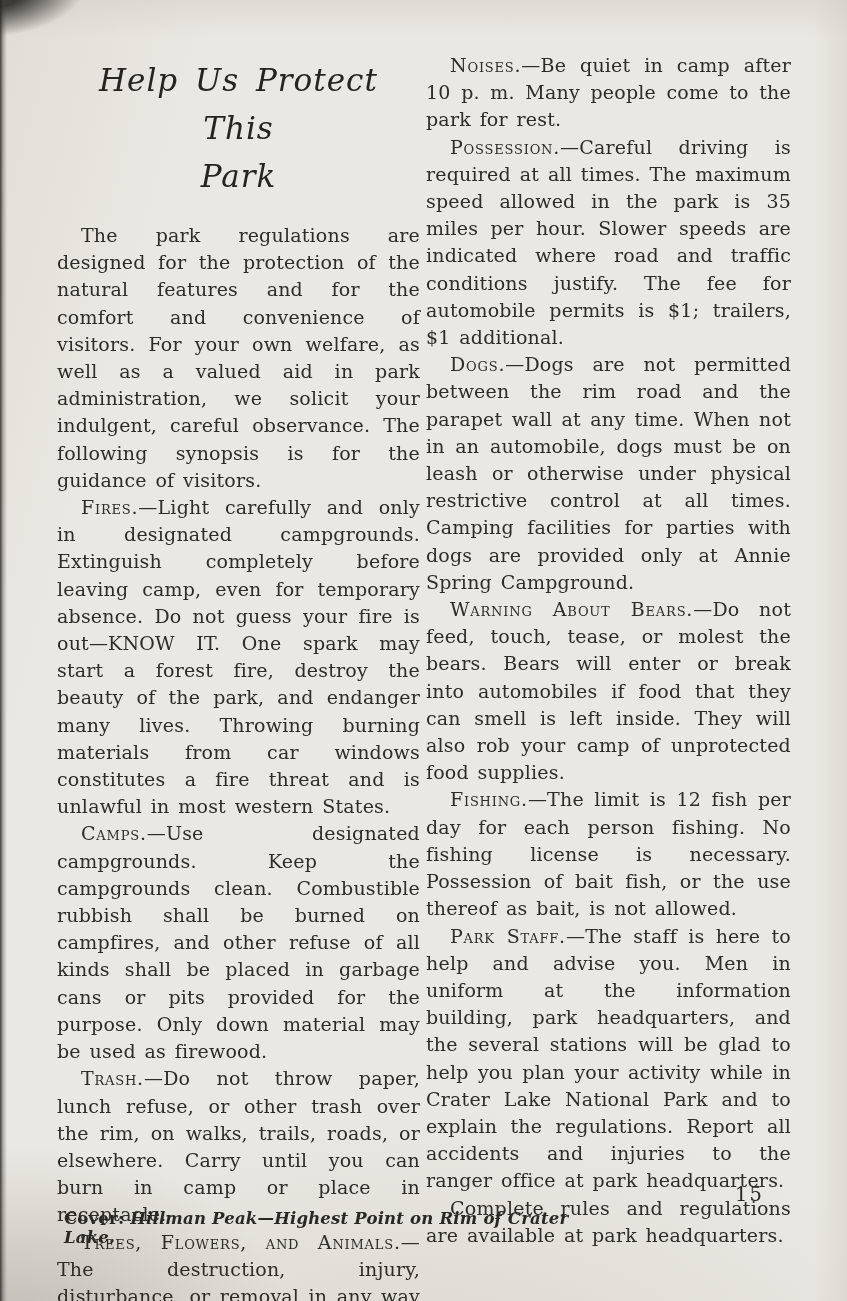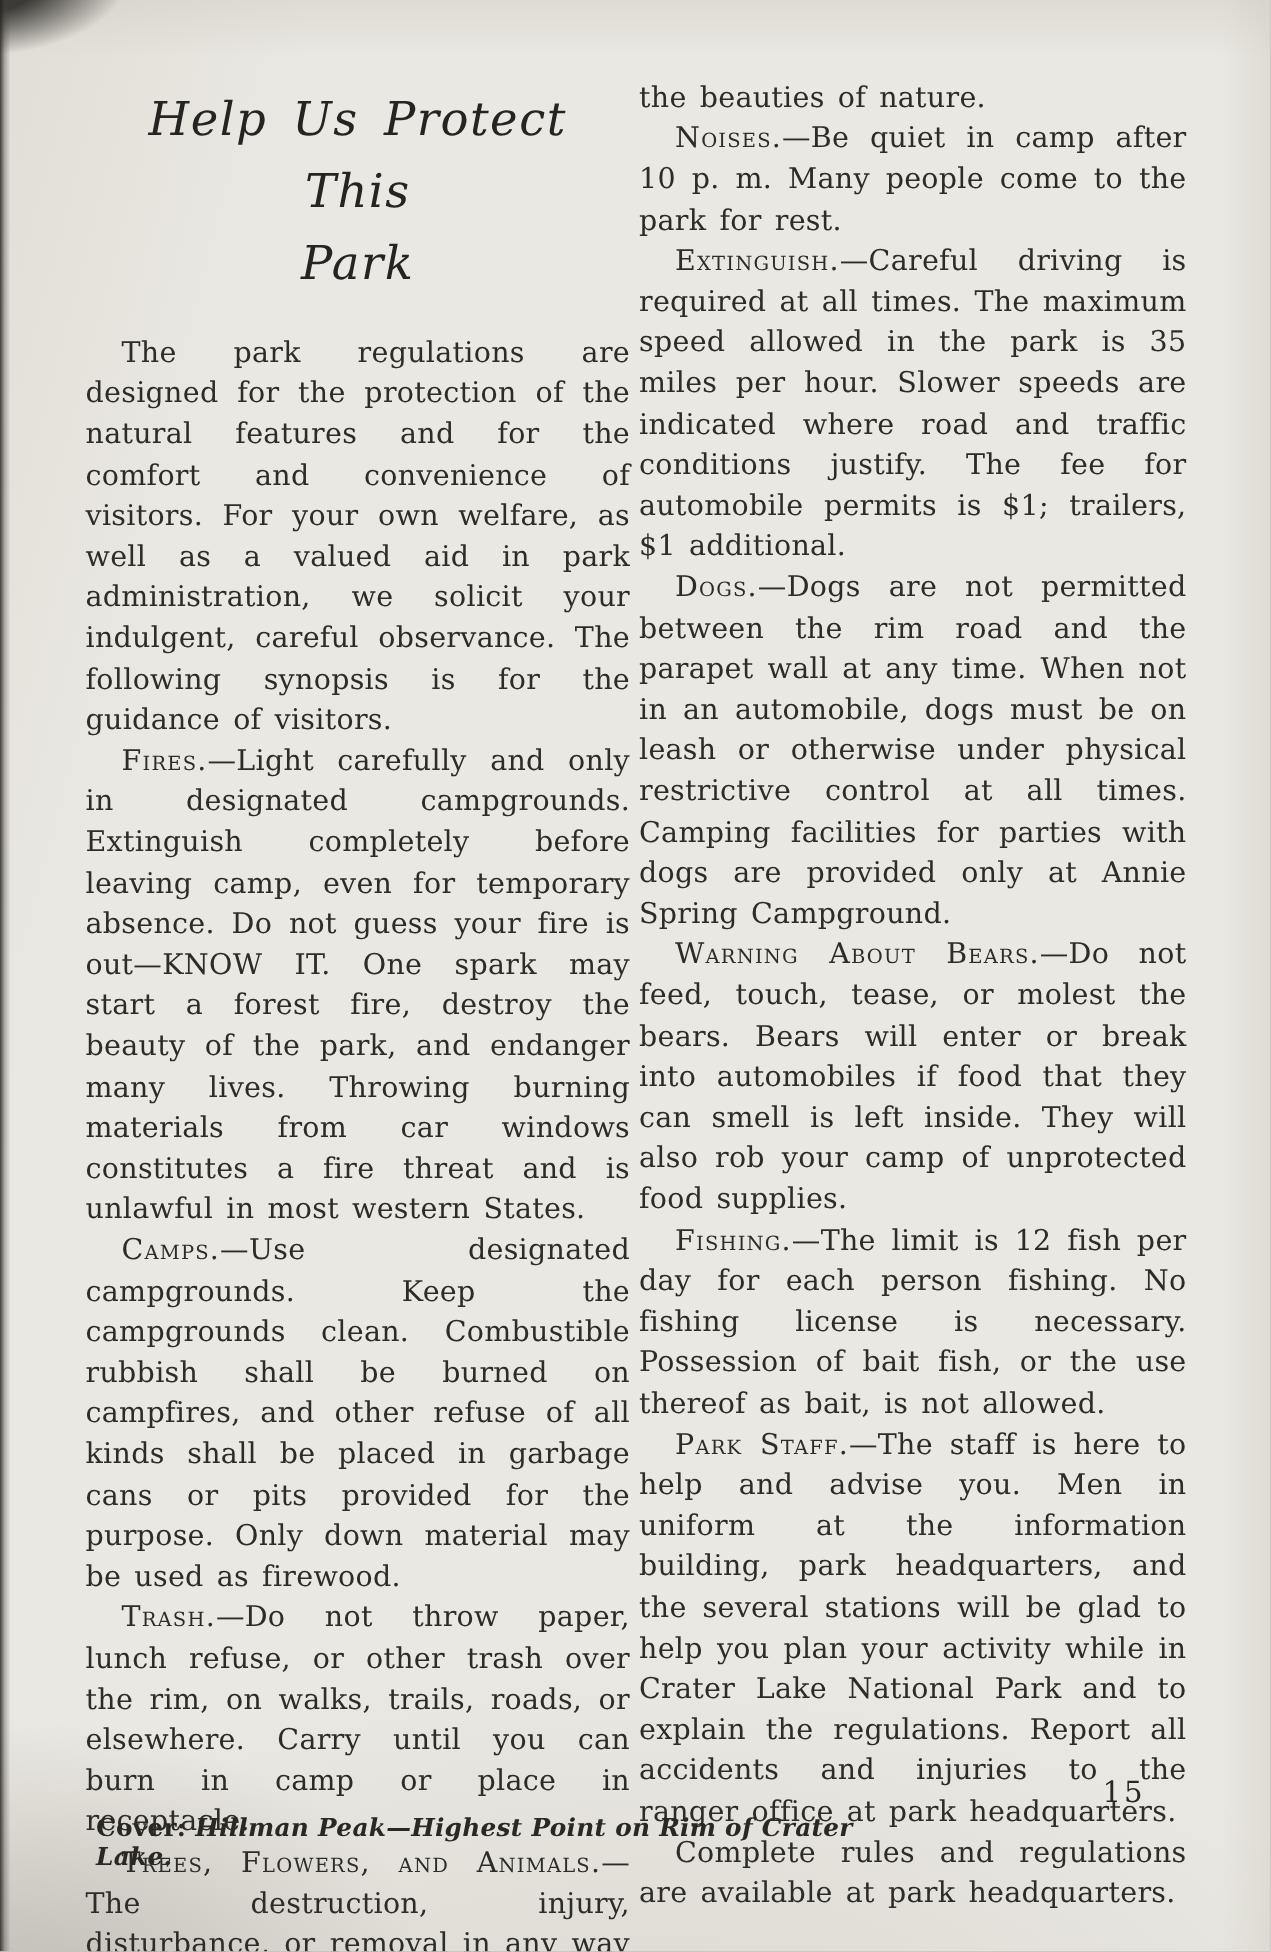--- a/index.html
+++ b/index.html
@@ -95,25 +95,24 @@
     <p class="body-par indent"><span class="sc">Fires.</span><span>—Light carefully and only in designated campgrounds. Extinguish completely before leaving camp, even for temporary absence. Do not guess your fire is out—KNOW IT. One spark may start a forest fire, destroy the beauty of the park, and endanger many lives. Throwing burning materials from car windows constitutes a fire threat and is unlawful in most western States.</span></p>
 
     <p class="body-par indent"><span class="sc">Camps.</span><span>—Use designated campgrounds. Keep the campgrounds clean. Combustible rubbish shall be burned on campfires, and other refuse of all kinds shall be placed in garbage cans or pits provided for the purpose. Only down material may be used as firewood.</span></p>
 
     <p class="body-par indent"><span class="sc">Trash.</span><span>—Do not throw paper, lunch refuse, or other trash over the rim, on walks, trails, roads, or elsewhere. Carry until you can burn in camp or place in receptacle.</span></p>
 
     <p class="body-par indent"><span class="sc">Trees, Flowers, and Animals.</span><span>—The destruction, injury, disturbance, or removal in any way of the trees, flowers, birds, or animals is prohibited in order that every visitor may enjoy</span></p>
   </div>
 
   <div class="col col-right">
-    <p class="body-par"><span>the beauties of nature.</span></p>
 
     <p class="body-par indent"><span class="sc">Noises.</span><span>—Be quiet in camp after 10 p. m.  Many people come to the park for rest.</span></p>
 
-    <p class="body-par indent"><span class="sc">Extinguish.</span><span>—Careful driving is required at all times. The maximum speed allowed in the park is 35 miles per hour. Slower speeds are indicated where road and traffic conditions justify. The fee for automobile permits is $1; trailers, $1 additional.</span></p>
+    <p class="body-par indent"><span class="sc">Possession.</span><span>—Careful driving is required at all times. The maximum speed allowed in the park is 35 miles per hour. Slower speeds are indicated where road and traffic conditions justify. The fee for automobile permits is $1; trailers, $1 additional.</span></p>
 
     <p class="body-par indent"><span class="sc">Dogs.</span><span>—Dogs are not permitted between the rim road and the parapet wall at any time. When not in an automobile, dogs must be on leash or otherwise under physical restrictive control at all times. Camping facilities for parties with dogs are provided only at Annie Spring Campground.</span></p>
 
     <p class="body-par indent"><span class="sc">Warning About Bears.</span><span>—Do not feed, touch, tease, or molest the bears. Bears will enter or break into automobiles if food that they can smell is left inside. They will also rob your camp of unprotected food supplies.</span></p>
 
     <p class="body-par indent"><span class="sc">Fishing.</span><span>—The limit is 12 fish per day for each person fishing. No fishing license is necessary. Possession of bait fish, or the use thereof as bait, is not allowed.</span></p>
 
     <p class="body-par indent"><span class="sc">Park Staff.</span><span>—The staff is here to help and advise you. Men in uniform at the information building, park headquarters, and the several stations will be glad to help you plan your activity while in Crater Lake National Park and to explain the regulations. Report all accidents and injuries to the ranger office at park headquarters.</span></p>
 
     <p class="body-par indent"><span>Complete rules and regulations are available at park headquarters.</span></p>

